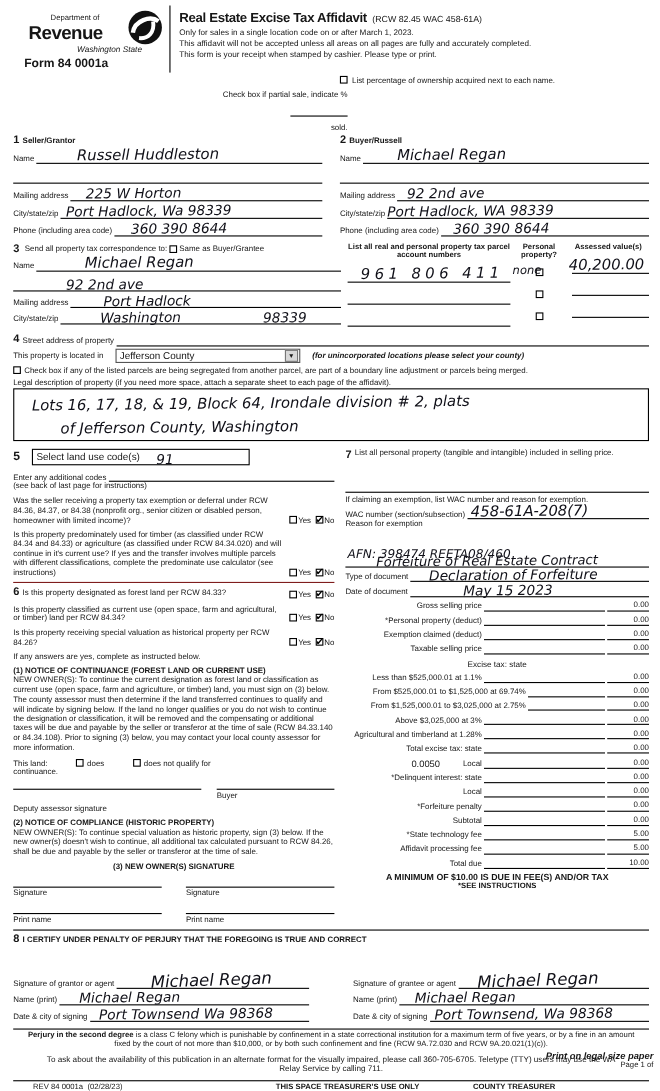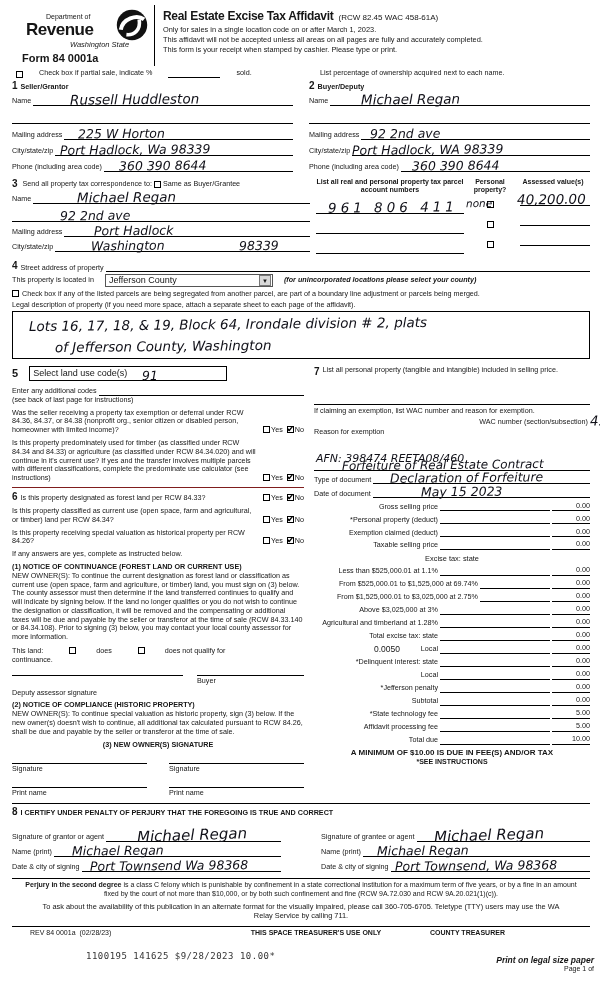--- a/index.html
+++ b/index.html
@@ -36,21 +36,21 @@
         position:absolute; bottom:-2px; left:10%; white-space:nowrap; transform:rotate(-0.6deg); font-size:12.5px; }
   .hw.big { font-size:13.5px; }
   .hw.sm { font-size:10.5px; }
   .secnum { font-weight:bold; font-size:10px; padding-right:3px; }
   .b { font-weight:bold; }
   .yn { white-space:nowrap; padding-left:3px; }
   .yn .cb { margin:0 1px 0 4px; }
 
   
   .partial-row { display:flex; margin:3px 0 2px 4px; }
-  .partial-left { width:300px; display:flex; align-items:flex-end; gap:16px;}
+  .partial-left { width:300px; display:flex; align-items:flex-end; gap:6px;flex-direction:column;}
   .pline { width:52px; border-bottom:1px solid #000; height:9px; }
   .partial-right { flex:1; padding-left:4px; }
 
   
   .two-col { display:flex; gap:16px; }
   .party { flex:1; }
   .party .sect-h { margin-bottom:2px; }
   .party .fld { margin-top:6px; }
   .party .fld.tight { margin-top:4px; }
   .bare { border-bottom:1px solid #000; height:13px; position:relative; margin-top:5px; }
@@ -88,46 +88,46 @@
   .luc-row { display:flex; align-items:center; gap:8px; }
   .luc-box { border:1.4px solid #000; width:198px; height:15px; display:flex; align-items:center; padding-left:3px; font-size:9px; position:relative;}
   .luc-box .hw { left:112px; bottom:-3px; }
   .addl { display:flex; align-items:flex-end; margin-top:5px; }
   .q { display:flex; margin-top:4px; }
   .q .qt { flex:1; }
   .q .yn { align-self:flex-end; }
   .s6sep { border-top:1px solid #7f1d1d; margin-top:4px; padding-top:3px; }
   .notice { margin-top:4px; }
   .landrow { display:flex; gap:26px; margin-top:5px; align-items:center;}
-  .landrow .cbl { display:flex; gap:20px; align-items:flex-start;}
+  .landrow .cbl { display:flex; gap:3px; align-items:flex-start;}
   .dep-row { display:flex; gap:14px; margin-top:10px; }
   .dep-sig { flex:1.6; border-top:1px solid #000; padding-top:13px;}
   .dep-date { flex:1; border-top:1px solid #000; padding-top:1px;}
   .sig3-title { text-align:center; font-weight:bold; margin-top:5px; }
   .sigpair { display:flex; gap:22px; margin-top:13px; }
   .sigpair > div { flex:1; border-top:1px solid #000; padding-top:1px; }
   .exempt-block { border-top:1px solid #000; margin-top:26px; padding-top:2px; }
-  .wac-row { display:flex; align-items:flex-end; margin-top:2px;flex-direction:column;}
+  .wac-row { display:flex; align-items:flex-end; margin-top:2px;}
   .reason { position:relative; height:34px; }
   .hw.stat { position:static; display:inline-block; }
   .doc-block { border-top:1px solid #000; padding-top:3px; }
   .taxrow { display:flex; align-items:flex-end; margin-top:3.2px; }
   .taxrow .tl { white-space:nowrap; margin-left:auto; }
   .taxrow .dash { width:110px; border-bottom:1px solid #000; height:7px; margin:0 2px; flex:none;}
   .taxrow .dash.shorter { width:70px; }
   .taxrow .tv { width:38px; text-align:right; border-bottom:1px solid #000; }
   .taxrow .rate { margin-right:auto; margin-left:60px; font-size:8.5px; }
   .excise-h { text-align:center; margin-top:3.5px; font-size:7.4px; }
   .min-note { text-align:center; font-weight:bold; font-size:8px; margin-top:3px; }
   .see-note { text-align:center; font-weight:bold; font-size:7px; }
 
   
   .s8 { border-top:1.4px solid #000; margin-top:5px; padding-top:2px; }
   .s8 .certify { display:flex; align-items:baseline; }
-  .s8-cols { display:flex; gap:40px; margin-top:6px; }
+  .s8-cols { display:flex; gap:40px; margin-top:20px; }
   .s8-col { flex:1; }
   .s8 .fld { margin-top:5px; }
   .script { font-size:15px; transform:rotate(-2deg); bottom:-3px; }
 
   
   .perjury { border-top:1px solid #000; margin-top:6px; padding:2px 6px 0 6px; text-align:center; font-size:7px; line-height:1.25;}
   .tty { text-align:center; font-size:7.4px; margin-top:3px; padding:0 30px;}
   .footrule { border-top:1.4px solid #000; margin-top:6px; padding-top:2px; display:flex; font-size:7px; }
   .footrule .rev { width:190px; padding-left:18px; }
   .footrule .mid { flex:1; text-align:center; font-weight:bold; }
@@ -201,21 +201,21 @@
         </div>
       <div class="fld">
           <span class="lbl">Phone (including area code)</span>
         <span class="line">
             <i class="hw" style="left:8%;">360 390 8644</i>
           </span>
         </div>
     </div>
 
     <div class="party">
-      <div class="sect-h"><span class="secnum">2</span><span class="b">Buyer/Deputy</span></div>
+      <div class="sect-h"><span class="secnum">2</span><span class="b">Buyer/Russell</span></div>
       <div class="fld tight">
           <span class="lbl">Name</span>
         <span class="line">
             <i class="hw big" style="left:12%;">Michael Regan</i>
           </span>
         </div>
       <div class="bare"></div>
       <div class="fld">
           <span class="lbl">Mailing address</span>
         <span class="line">
@@ -502,21 +502,21 @@
             <span class="tl">*Delinquent interest: state</span>
             <span class="dash"></span>
             <span class="tv">0.00</span>
           </div>
         <div class="taxrow">
             <span class="tl">Local</span>
             <span class="dash"></span>
             <span class="tv">0.00</span>
           </div>
         <div class="taxrow">
-            <span class="tl">*Jefferson penalty</span>
+            <span class="tl">*Forfeiture penalty</span>
             <span class="dash"></span>
             <span class="tv">0.00</span>
           </div>
         <div class="taxrow">
             <span class="tl">Subtotal</span>
             <span class="dash"></span>
             <span class="tv">0.00</span>
           </div>
         <div class="taxrow">
             <span class="tl">*State technology fee</span>

